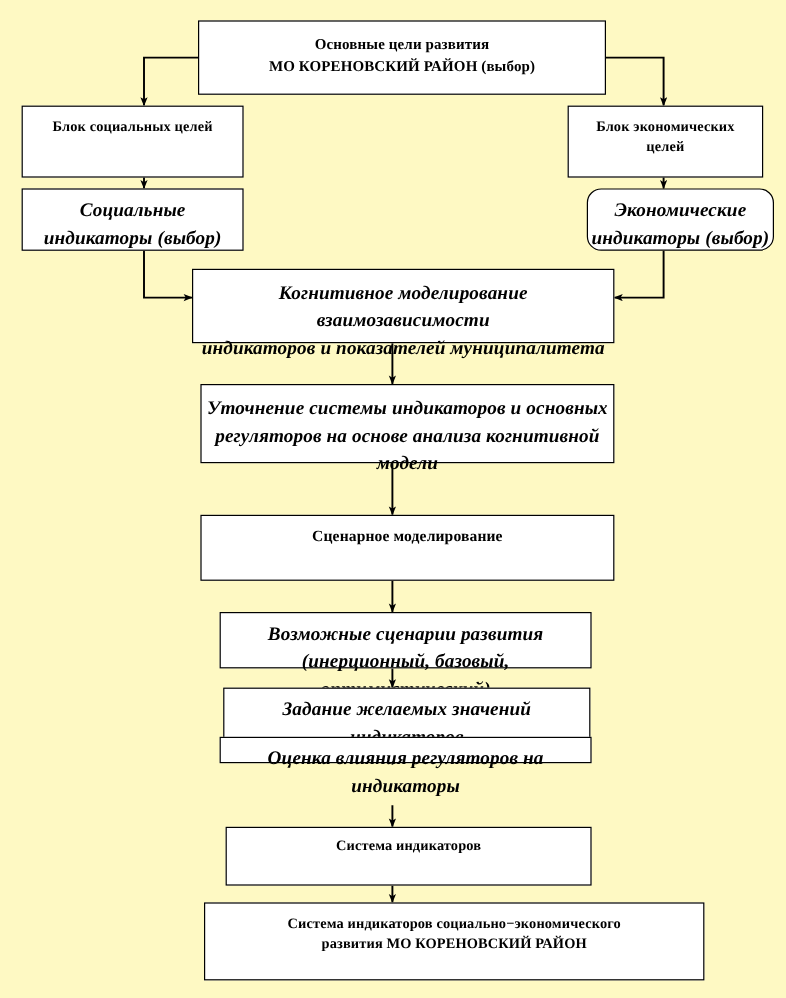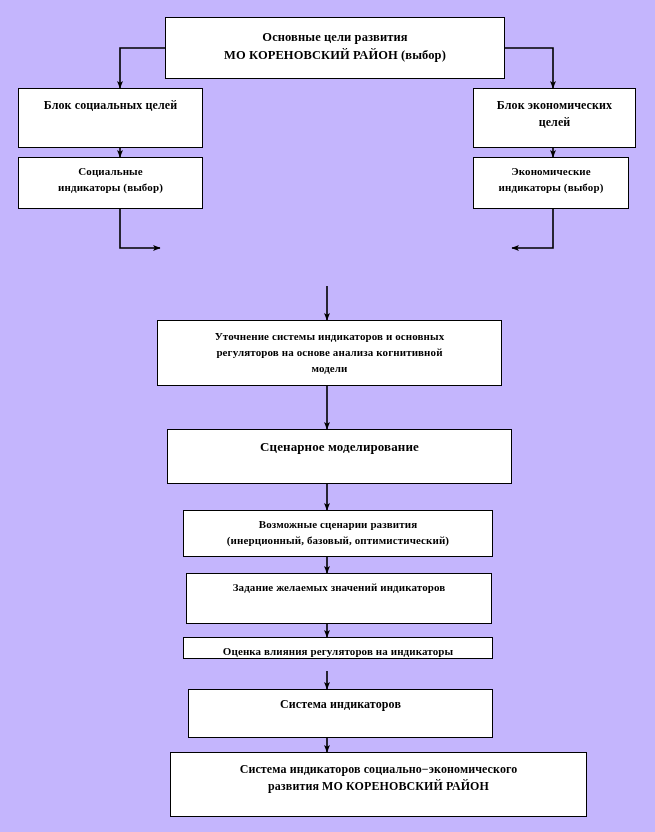--- a/index.html
+++ b/index.html
@@ -9,21 +9,21 @@
     background: #ffffff;
   }
   body {
     font-family: "Liberation Serif", "DejaVu Serif", serif;
     color: #000000;
   }
   #diagram-root {
     position: relative;
     width: 655px;
     height: 832px;
-    background: #c4b5fd;
+    background: #fef9c3;
     overflow: hidden;
   }
   #connector-layer {
     position: absolute;
     left: 0;
     top: 0;
     width: 655px;
     height: 832px;
     pointer-events: none;
   }
@@ -43,21 +43,21 @@
     width: 100%;
     text-align: center;
     line-height: 1.45;
     letter-spacing: 0.1px;
     white-space: pre-line;
     font-weight: 600;
   }
   .pad-sm { padding-top: 6px; }
   .pad-md { padding-top: 8px; }
   .pad-lg { padding-top: 10px; }
-  .fs-115 { font-size: 11px; }
+  .fs-115 { font-size: 16px; font-style: italic; }
   .fs-12 { font-size: 12px; }
   .fs-125 { font-size: 12.5px; }
   .fs-13 { font-size: 13px; }
 </style>
 </head>
 <body>
 
 <div id="diagram-root">
 
   <svg id="connector-layer" viewBox="0 0 655 832" width="655" height="832" xmlns="http://www.w3.org/2000/svg">
@@ -132,46 +132,50 @@
   <div class="node pad-md" style="left:473px; top:88px; width:163px; height:60px;">
     <span class="node-label fs-12">Блок экономических
 целей</span>
   </div>
 
   <div class="node pad-sm" style="left:18px; top:157px; width:185px; height:52px;">
     <span class="node-label fs-115">Социальные
 индикаторы (выбор)</span>
   </div>
 
-  <div class="node pad-sm" style="left:473px; top:157px; width:156px; height:52px;">
+  <div class="node pad-sm" style="left:489px; top:157px; width:156px; height:52px;border-radius:12px;">
     <span class="node-label fs-115">Экономические
 индикаторы (выбор)</span>
   </div>
 
+  <div class="node pad-md" style="left:160px; top:224px; width:352px; height:62px;">
+    <span class="node-label fs-115">Когнитивное моделирование взаимозависимости
+индикаторов и показателей муниципалитета</span>
+  </div>
 
-  <div class="node pad-md" style="left:157px; top:320px; width:345px; height:66px;">
+  <div class="node pad-md" style="left:167px; top:320px; width:345px; height:66px;">
     <span class="node-label fs-115">Уточнение системы индикаторов и основных
 регуляторов на основе анализа когнитивной
 модели</span>
   </div>
 
   <div class="node pad-sm" style="left:183px; top:510px; width:310px; height:47px;">
     <span class="node-label fs-115">Возможные сценарии развития
 (инерционный, базовый, оптимистический)</span>
   </div>
 
   <div class="node pad-md" style="left:167px; top:429px; width:345px; height:55px;">
     <span class="node-label fs-13">Сценарное  моделирование</span>
   </div>
 
   <div class="node pad-sm" style="left:186px; top:573px; width:306px; height:51px;justify-content:flex-end;">
     <span class="node-label fs-115">Задание желаемых значений индикаторов</span>
   </div>
 
-  <div class="node pad-sm" style="left:183px; top:637px; width:310px; height:22px;">
+  <div class="node pad-sm" style="left:183px; top:614px; width:310px; height:22px;">
     <span class="node-label fs-115">Оценка влияния регуляторов на индикаторы</span>
   </div>
 
   <div class="node pad-sm" style="left:188px; top:689px; width:305px; height:49px;justify-content:flex-end;">
     <span class="node-label fs-12">Система индикаторов</span>
   </div>
 
   <div class="node pad-md" style="left:170px; top:752px; width:417px; height:65px;">
     <span class="node-label fs-12">Система индикаторов социально−экономического
 развития МО КОРЕНОВСКИЙ РАЙОН</span>

